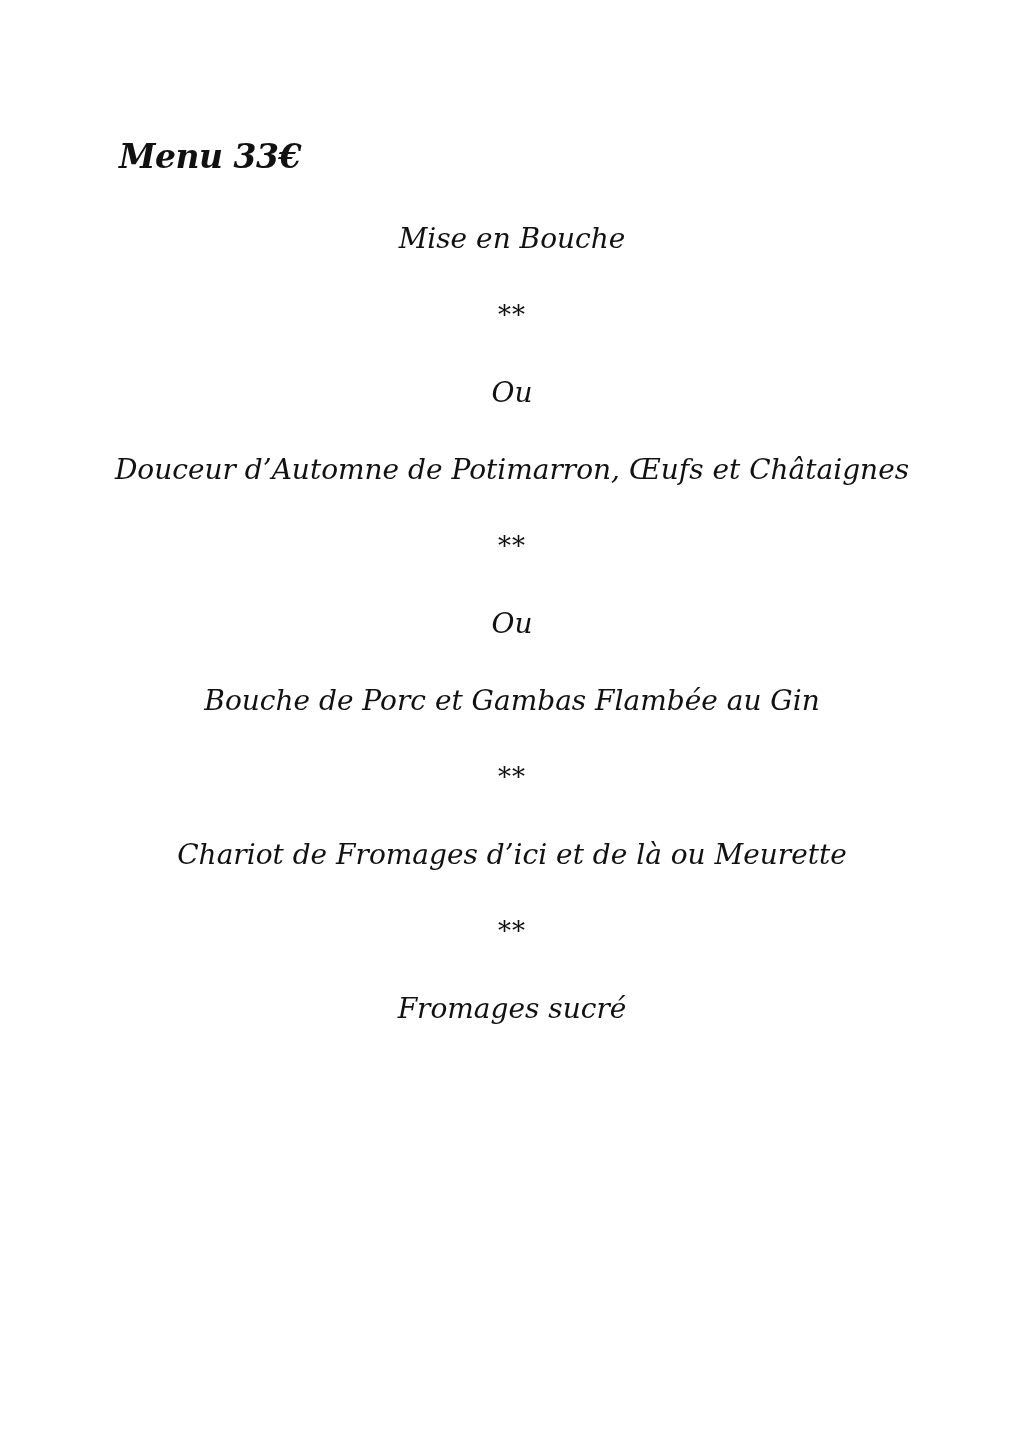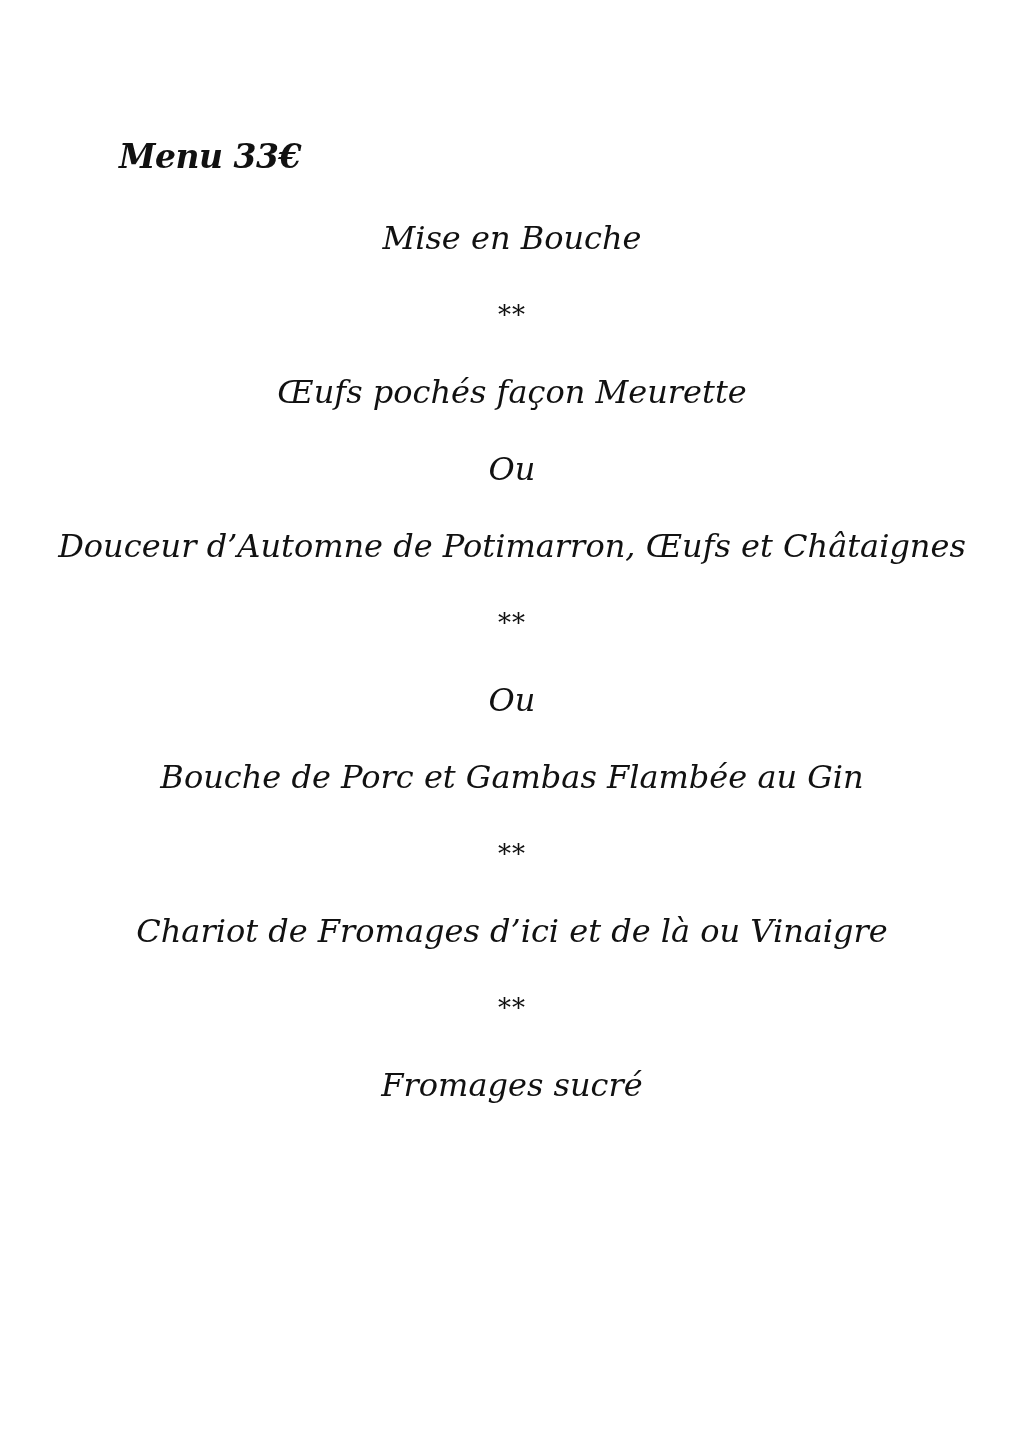--- a/index.html
+++ b/index.html
@@ -26,41 +26,40 @@
     font-weight: 700;
     font-style: italic;
     letter-spacing: -0.5px;
   }
   .lines {
     margin-top: 22px;
     text-align: center;
   }
   .line {
     font-style: italic;
-    font-size: 32px;
+    font-size: 28px;
     line-height: 77px;
     white-space: nowrap;
   }
   .line.stars {
     font-size: 26px;
     letter-spacing: 1px;
   }
 </style>
 </head>
 <body>
 
 <div class="page">
   <h1 class="title">Menu 33€</h1>
   <div class="lines">
     <div class="line">Mise en Bouche</div>
     <div class="line stars">**</div>
-    <div class="line">Œufs pochés façon Meurette</div>
     <div class="line">Ou</div>
     <div class="line">Douceur d’Automne de Potimarron, Œufs et Châtaignes</div>
     <div class="line stars">**</div>
     <div class="line">Ou</div>
     <div class="line">Bouche de Porc et Gambas Flambée au Gin</div>
     <div class="line stars">**</div>
-    <div class="line">Chariot de Fromages d’ici et de là ou Vinaigre</div>
+    <div class="line">Chariot de Fromages d’ici et de là ou Meurette</div>
     <div class="line stars">**</div>
     <div class="line">Fromages sucré</div>
   </div>
 </div>
 
 </body></html>

